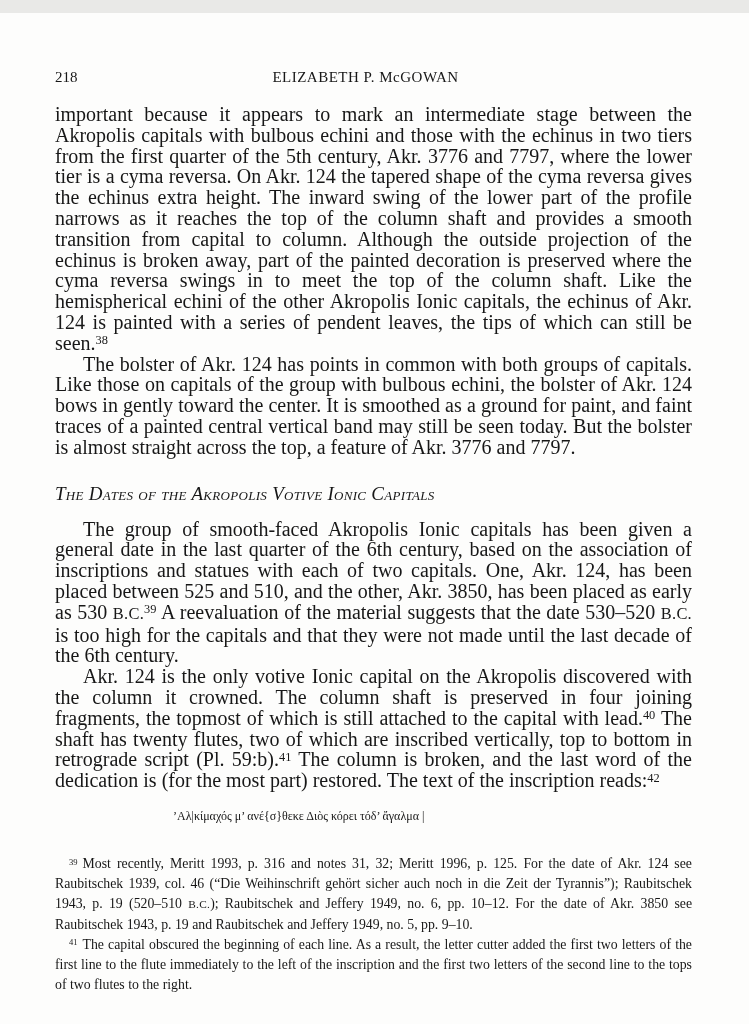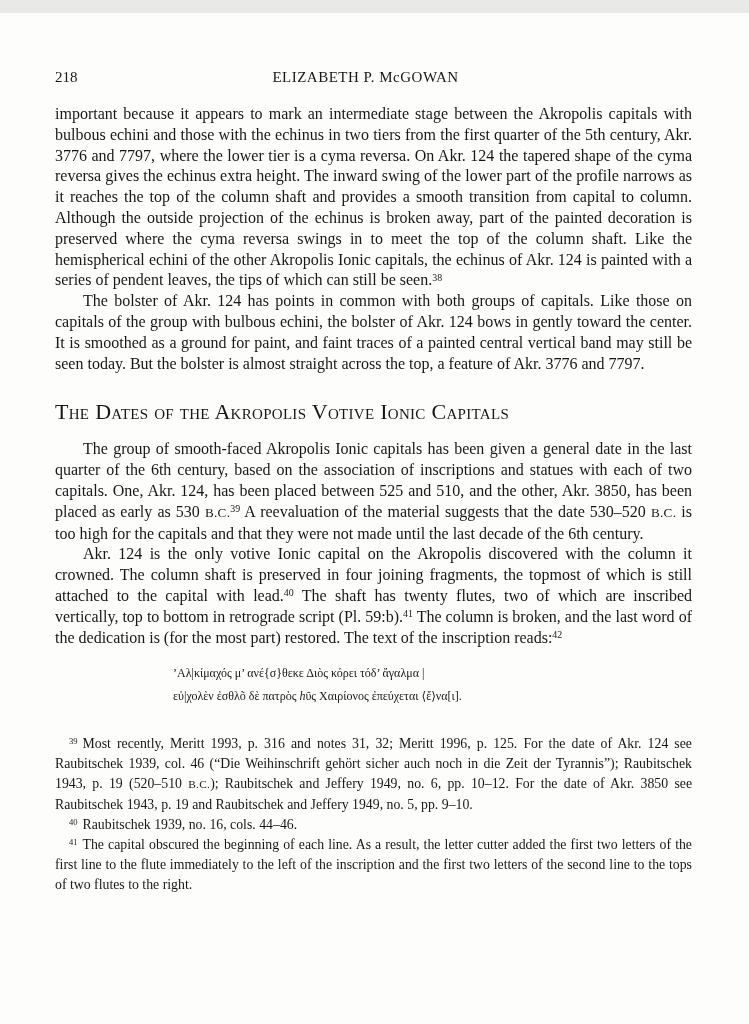--- a/index.html
+++ b/index.html
@@ -22,31 +22,32 @@
     font-size: 15px;
   }
   .page-num { position: absolute; left: 0; top: 0; }
   .running-head {
     position: absolute; left: 0; right: 16px;
     text-align: center;
     letter-spacing: 0.5px;
   }
   .body-copy p.body-para {
     margin: 0;
-    font-size: 16px;
+    font-size: 20px;
     line-height: 20.8px;
     text-align: justify;
   }
   p.indent { text-indent: 28px; }
   .section-heading {
     font-variant: small-caps;
     font-weight: 400;
-    font-size: 22px;
+    font-size: 19px;
     letter-spacing: 0.3px;
     margin: 25px 0 14px 0;
+    font-style: italic;
   }
   sup.fn-marker, sup.fn-number {
     font-size: 0.62em;
     vertical-align: baseline;
     position: relative;
     top: -0.45em;
     line-height: 0;
   }
   .sc { font-size: 0.82em; letter-spacing: 0.3px; }
   .inscription {
@@ -84,22 +85,20 @@
 
     <h2 class="section-heading">The Dates of the Akropolis Votive Ionic Capitals</h2>
 
     <div id="paras-after">
         <p class="body-para indent"><span>The group of smooth-faced Akropolis Ionic capitals has been given a general date in the last quarter of the 6th century, based on the association of inscriptions and statues with each of two capitals.  One, Akr. 124, has been placed between 525 and 510, and the other, Akr. 3850, has been placed as early as 530 </span><span class="sc">B.C.</span><sup class="fn-marker">39</sup><span>  A reevaluation of the material suggests that the date 530–520 </span><span class="sc">B.C.</span><span> is too high for the capitals and that they were not made until the last decade of the 6th century.</span></p>
         <p class="body-para indent"><span>Akr. 124 is the only votive Ionic capital on the Akropolis discovered with the column it crowned.  The column shaft is preserved in four joining fragments, the topmost of which is still attached to the capital with lead.</span><sup class="fn-marker">40</sup><span>  The shaft has twenty flutes, two of which are inscribed vertically, top to bottom in retrograde script (Pl. 59:b).</span><sup class="fn-marker">41</sup><span>  The column is broken, and the last word of the dedication is (for the most part) restored.  The text of the inscription reads:</span><sup class="fn-marker">42</sup></p>
       </div>
 
     <div class="inscription" id="inscription">
         <div><span>’Αλ|κίμαχός μ’ ανέ{σ}θεκε Διὸς κόρει τόδ’ ἄγαλμα |</span></div>
-        <div><span>εὐ|χολὲν ἐσθλõ δὲ πατρὸς </span><i class="ital">h</i><span>ῦς Χαιρίονος ἐπεύχεται ⟨ἔ⟩να[ι].</span></div>
       </div>
 
     <div class="footnotes" id="footnotes">
         <p class="footnote"><sup class="fn-number">39</sup><span>Most recently, Meritt 1993, p. 316 and notes 31, 32; Meritt 1996, p. 125.  For the date of Akr. 124 see Raubitschek 1939, col. 46 (“Die Weihinschrift gehört sicher auch noch in die Zeit der Tyrannis”); Raubitschek 1943, p. 19 (520–510 </span><span class="sc">B.C.</span><span>); Raubitschek and Jeffery 1949, no. 6, pp. 10–12.  For the date of Akr. 3850 see Raubitschek 1943, p. 19 and Raubitschek and Jeffery 1949, no. 5, pp. 9–10.</span></p>
-        <p class="footnote"><sup class="fn-number">40</sup><span>Raubitschek 1939, no. 16, cols. 44–46.</span></p>
         <p class="footnote"><sup class="fn-number">41</sup><span>The capital obscured the beginning of each line.  As a result, the letter cutter added the first two letters of the first line to the flute immediately to the left of the inscription and the first two letters of the second line to the tops of two flutes to the right.</span></p>
       </div>
   </main>
 </div>
 
 </body></html>

